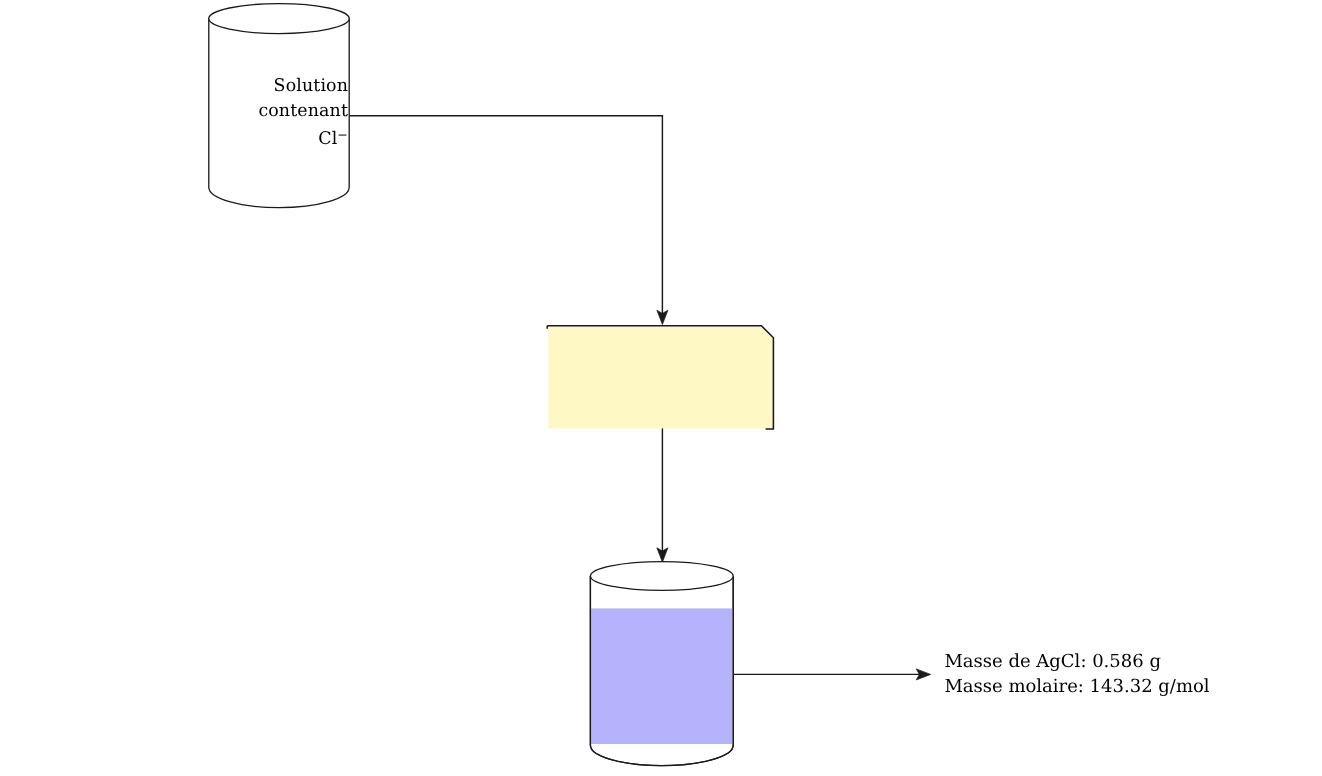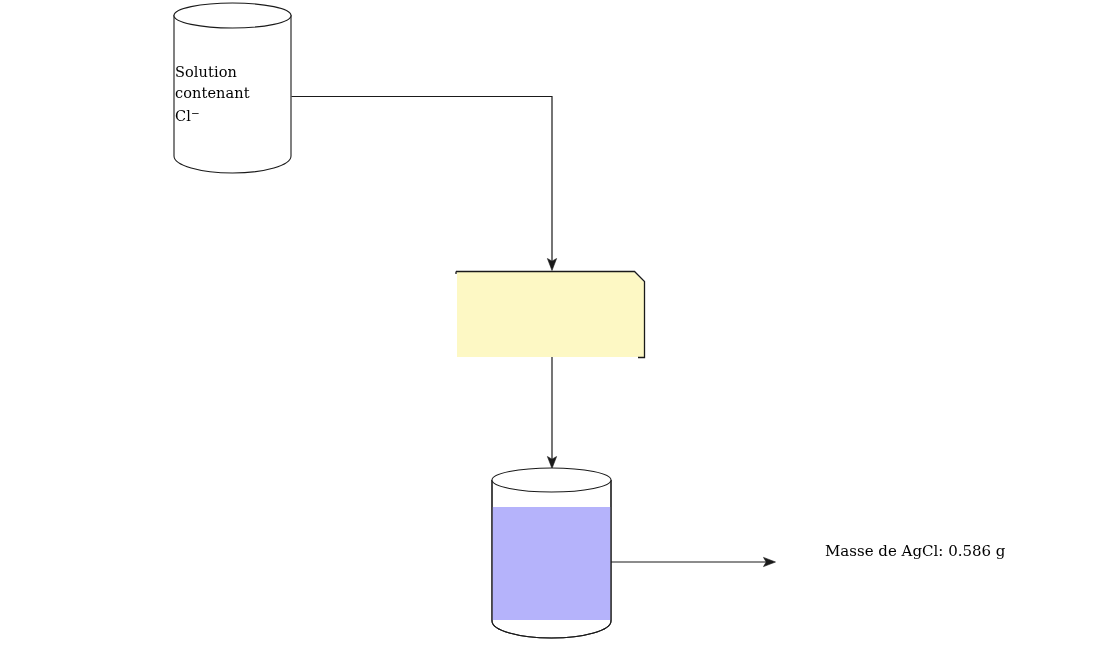--- a/index.html
+++ b/index.html
@@ -25,36 +25,35 @@
     width: 1102px;
     height: 647px;
   }
   .lbl {
     position: absolute;
     font-family: "DejaVu Serif", serif;
     color: #000000;
     white-space: nowrap;
   }
   .cyl-text {
-    text-align: left;
+    text-align: right;
     font-size: 14.5px;
     line-height: 20.5px;
     letter-spacing: .1px;
   }
   .math {
     font-family: "DejaVu Serif", serif;
   }
   .sup {
     font-size: 0.72em;
     vertical-align: 0.42em;
   }
   .result-text {
     font-size: 15px;
     line-height: 21px;
-    margin-left: 38px;
   }
   .result-line { display: block; }
 </style>
 </head>
 <body>
 
 <div id="canvas">
 
   <svg class="layer" viewBox="0 0 1102 647">
 
@@ -108,15 +107,16 @@
   </div>
 
   <div class="lbl cyl-text" style="left:457px; top:305px; width:187px; text-align:center;"></div>
 
   <div class="lbl cyl-text" style="left:492px; top:550px; width:119px; text-align:center;"></div>
 
   <div class="lbl result-text" style="left:787px; top:541px;">
     <span class="result-line">
       <span>Masse de </span><span class="math">AgCl</span><span>: 0.586 g</span>
     </span>
+    <span class="result-line">Masse molaire: 143.32 g/mol</span>
   </div>
 
 </div>
 
 </body></html>

